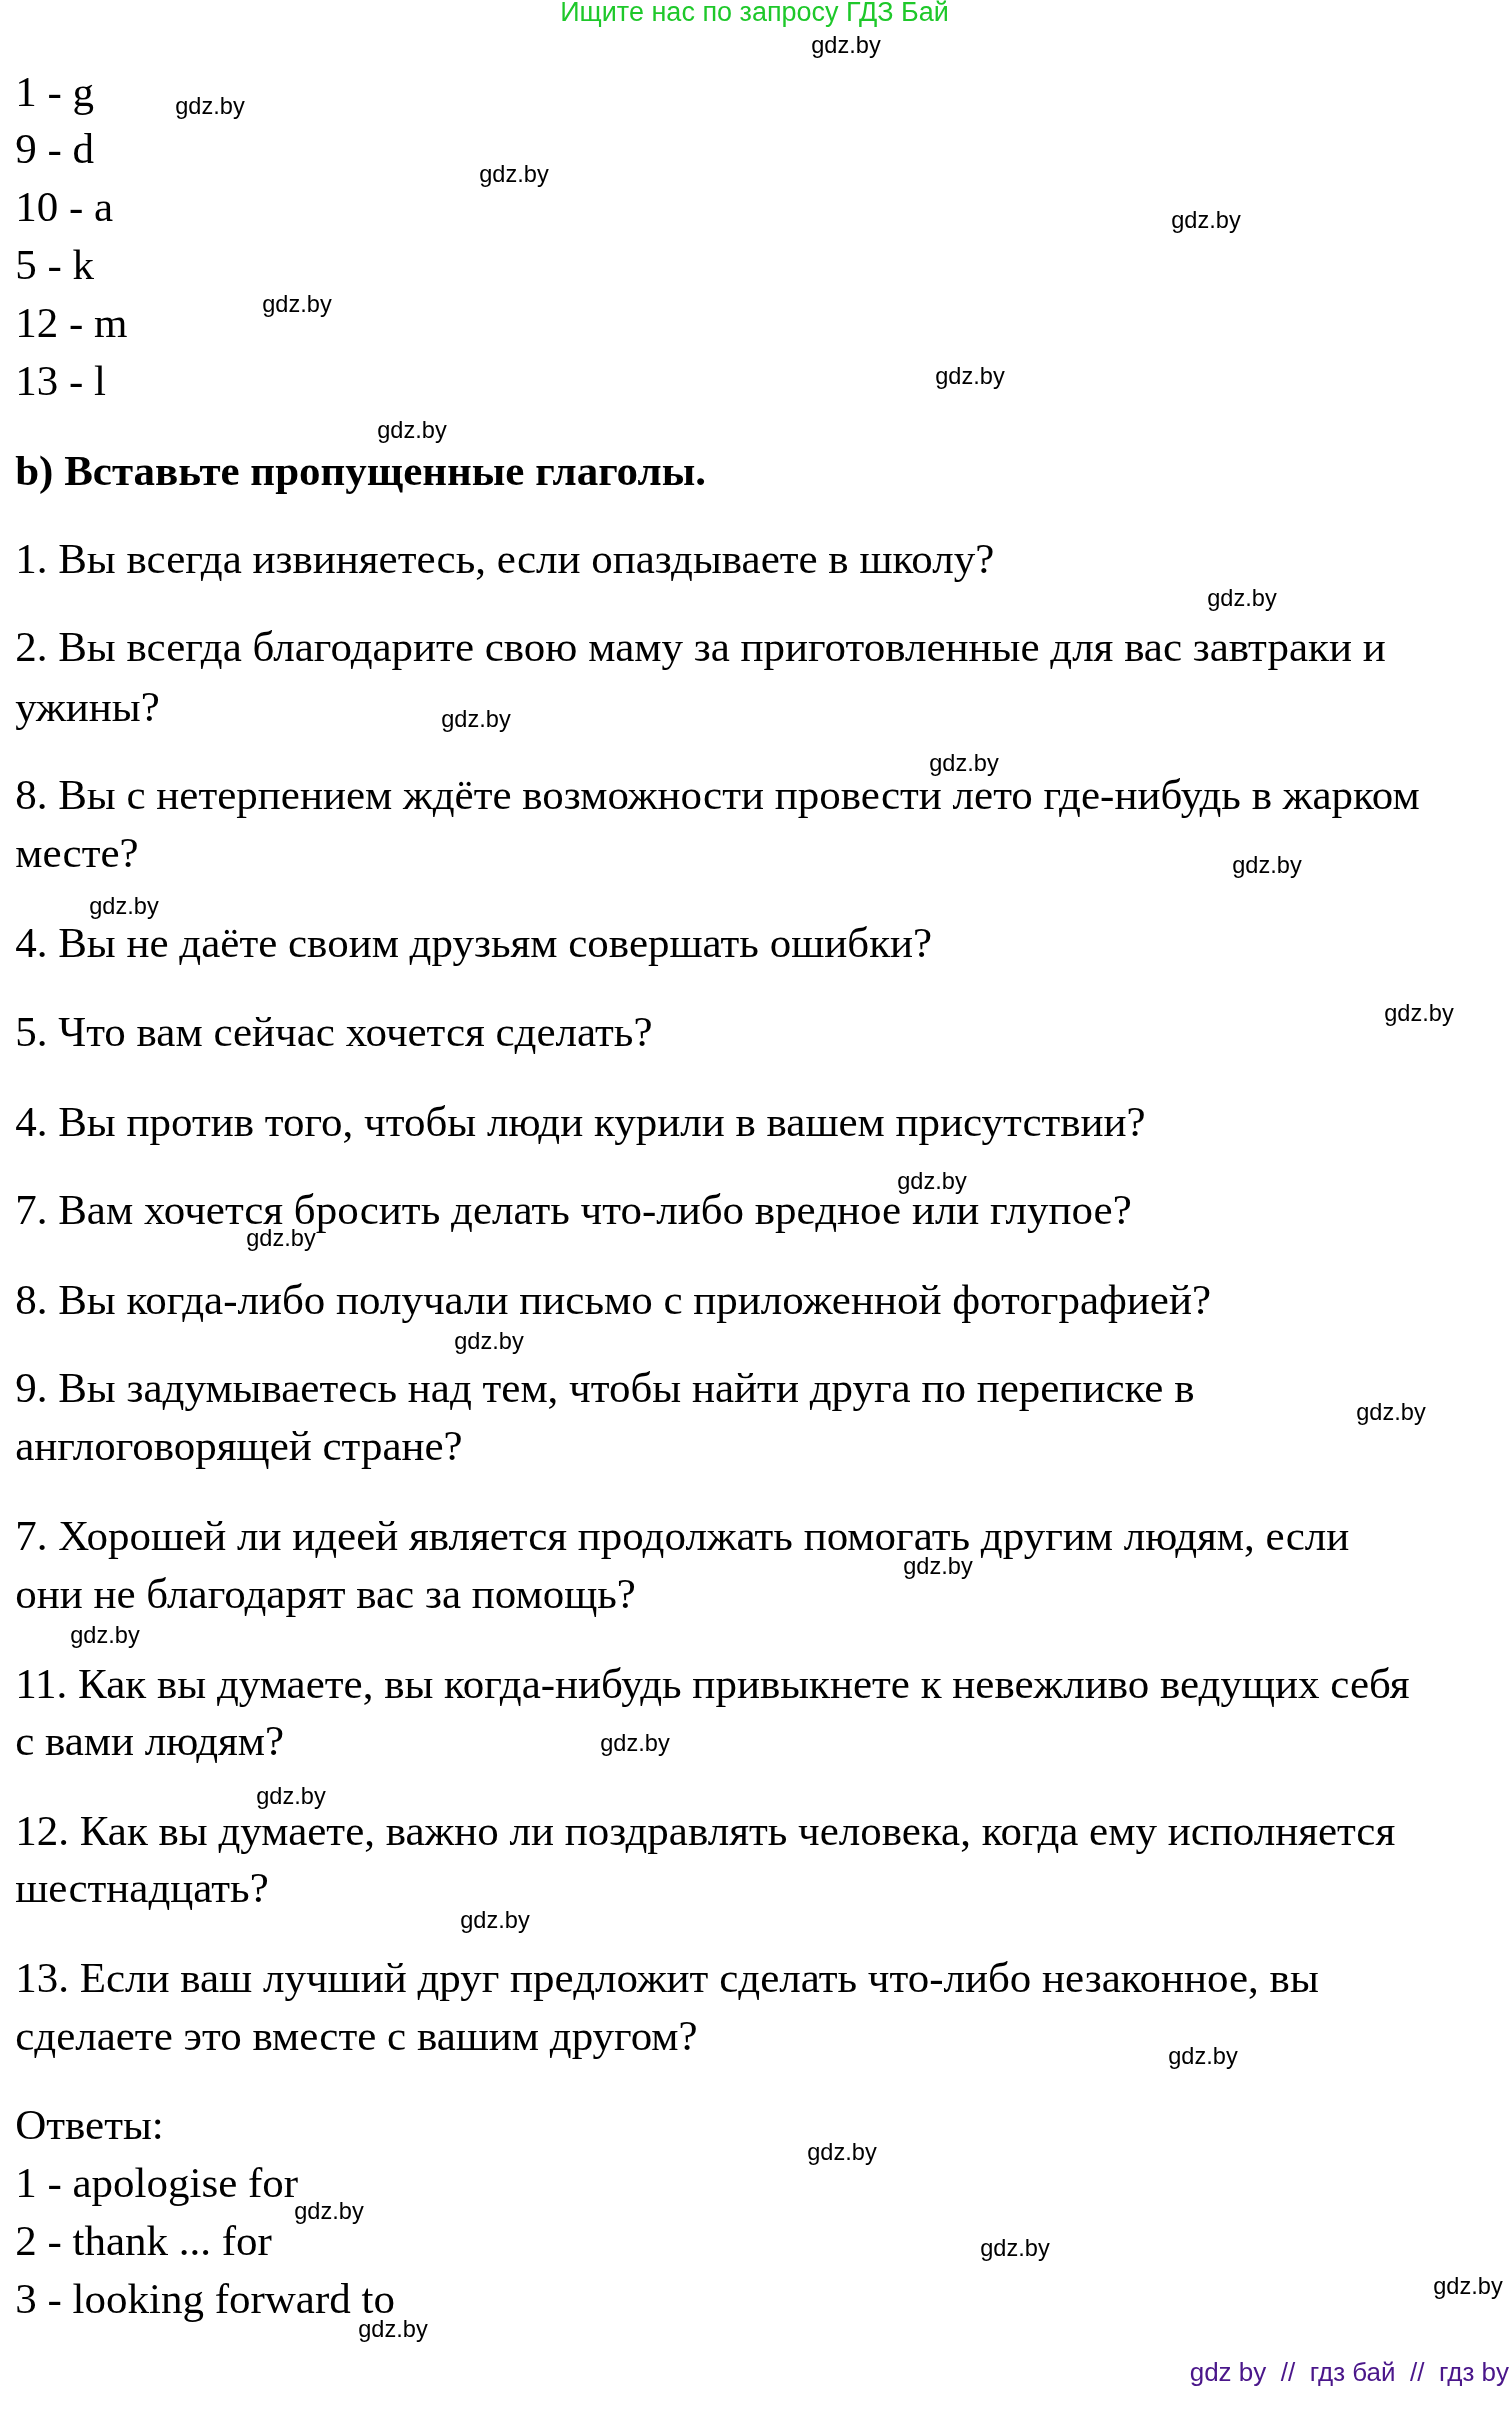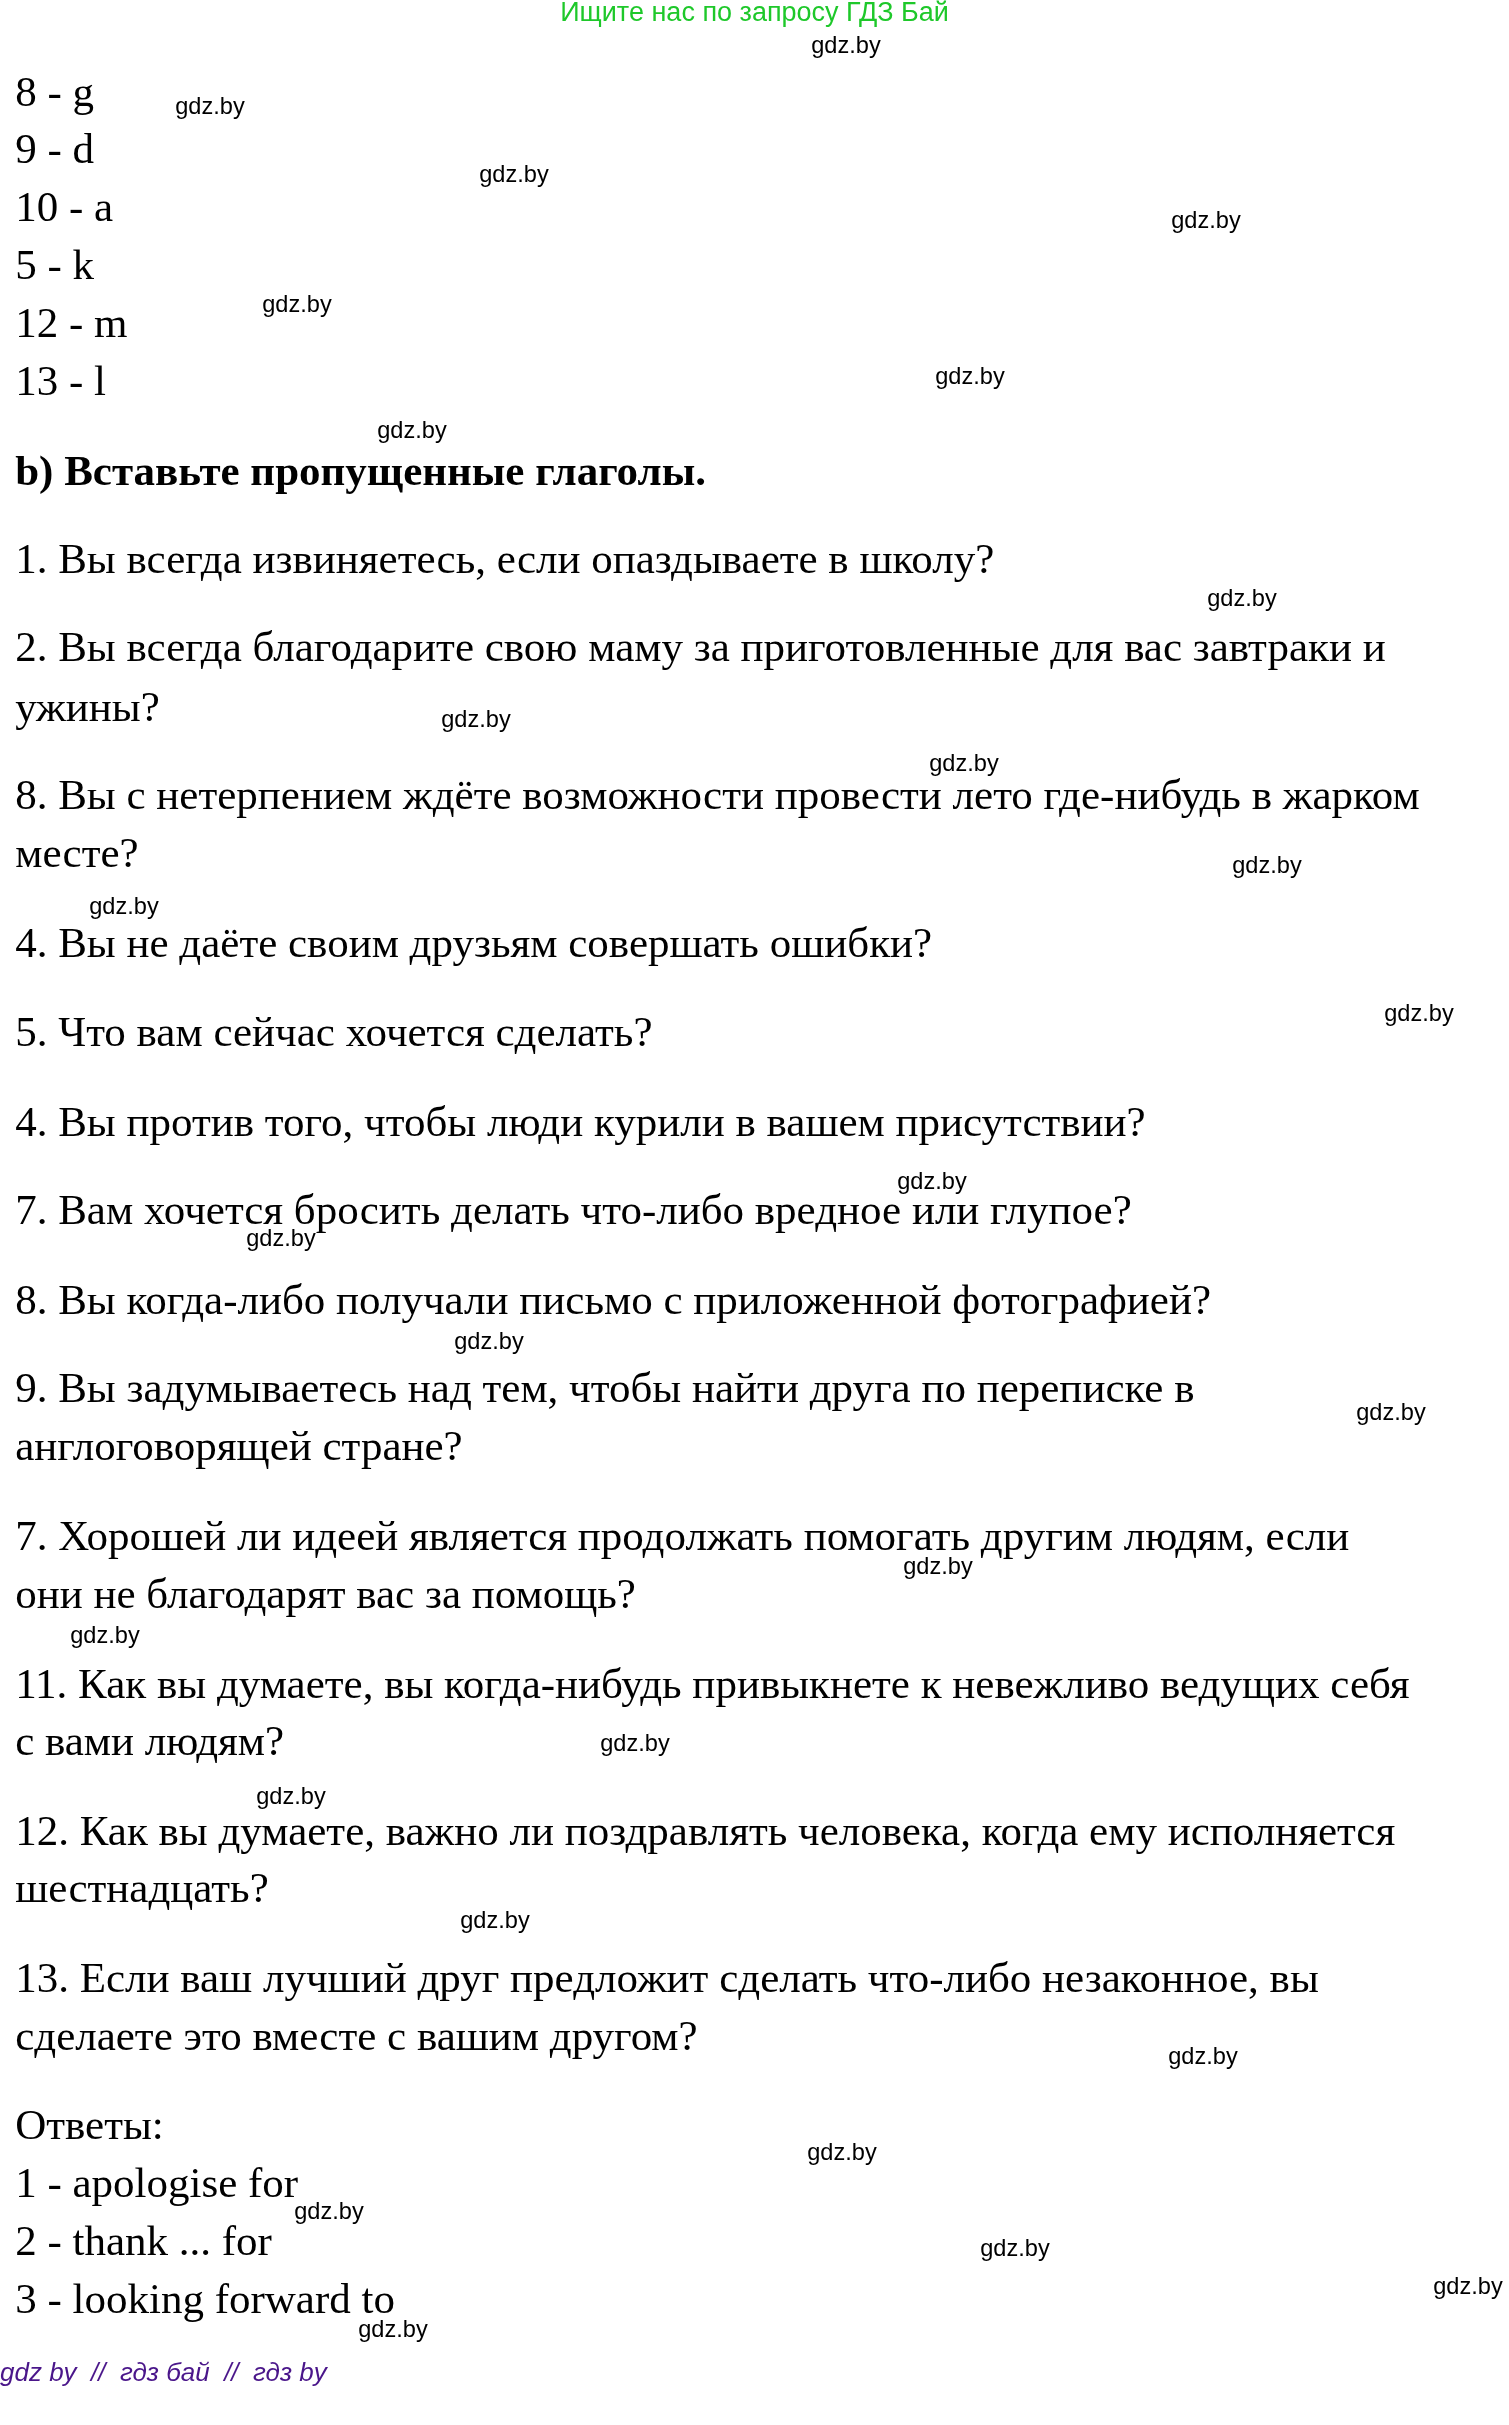--- a/index.html
+++ b/index.html
@@ -13,33 +13,32 @@
     font-family:"Liberation Serif", serif; font-size:43px; line-height:49px; color:#000;
     transform:translateY(-50%);
   }
   .heading { font-weight:bold; }
   .wm {
     position:absolute; white-space:nowrap;
     font-family:"Liberation Sans", sans-serif; font-size:23.6px; line-height:27.4px; color:#000000;
     transform:translate(-50%,-50%);
   }
   .footer {
-    position:absolute; left:0; width:1509px; top:2357px; text-align:left;
+    position:absolute; left:0; width:1509px; top:2357px; text-align:right;
     font-family:"Liberation Sans", sans-serif; font-size:26px; line-height:30.5px; color:#4a168a;
     white-space:pre;
-    font-style:italic;
   }
 </style>
 </head>
 <body>
 
 <div class="header">Ищите нас по запросу ГДЗ Бай</div>
 
 <div id="doc">
-  <div class="line" style="top:91px">8 - g</div>
+  <div class="line" style="top:91px">1 - g</div>
   <div class="line" style="top:148px">9 - d</div>
   <div class="line" style="top:206px">10 - a</div>
   <div class="line" style="top:264px">5 - k</div>
   <div class="line" style="top:322px">12 - m</div>
   <div class="line" style="top:380px">13 - l</div>
 
   <div class="line heading" style="top:470px">b) Вставьте пропущенные глаголы.</div>
 
   <div class="line" style="top:558px">1. Вы всегда извиняетесь, если опаздываете в школу?</div>
 

